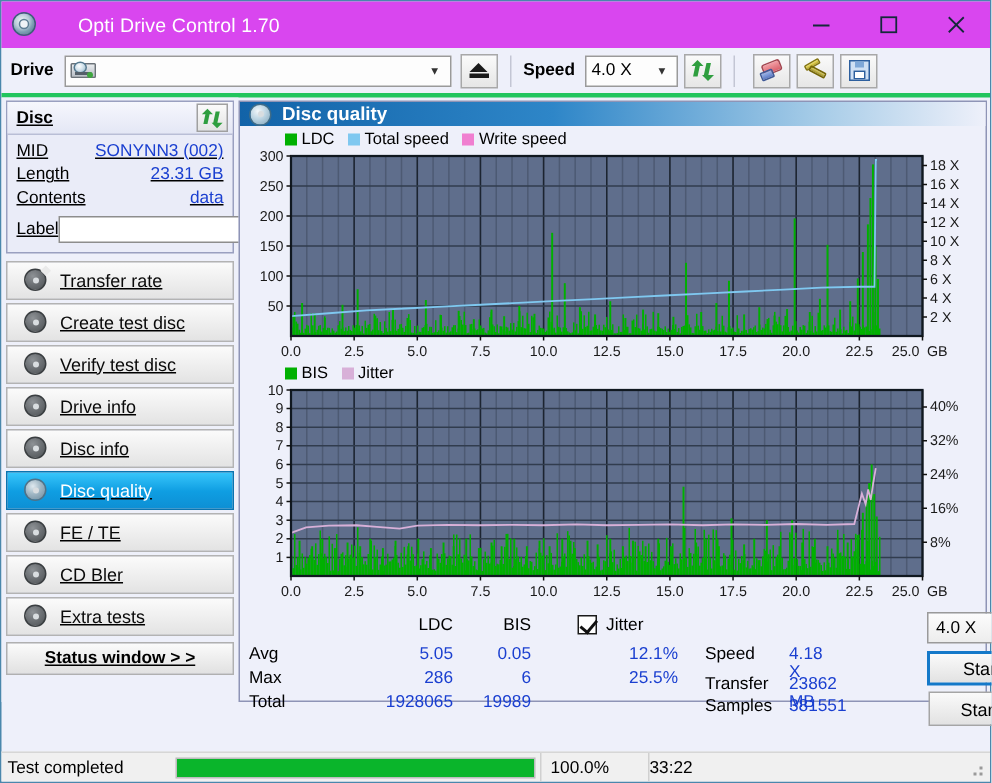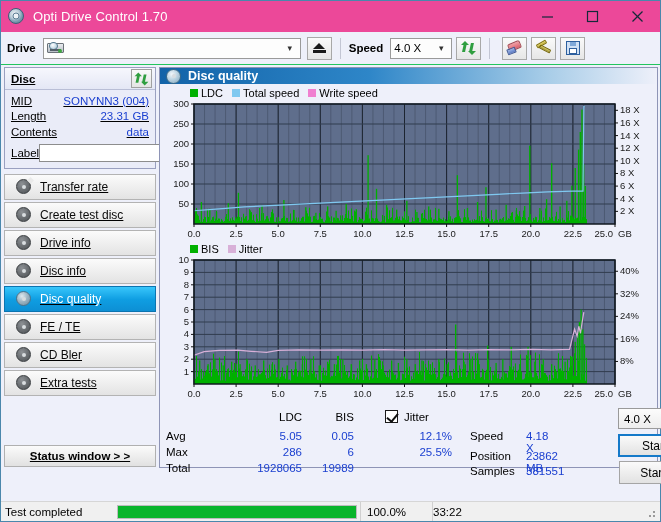--- a/index.html
+++ b/index.html
@@ -14,24 +14,25 @@
   #app {
     position: relative;
     width: 661px; height: 522px;
     background: #eef0fa;
     border: 1px solid #4a87ac;
   }
 
   
   #titlebar {
     height: 31px;
-    background: #ec4899;
+    background: #d946ef;
     display: flex; align-items: center;
     padding-left: 7px;
     position: relative;
+    gap: 19px;
   }
   #titlebar .tb-icon {
     width: 18px; height: 18px;
     margin-right: 7px;
     position: relative;
   }
   .disc-glyph {
     width: 16px; height: 16px; border-radius: 50%;
     background: radial-gradient(circle at 40% 35%, #f2f6f9 0%, #b9ccd8 38%, #7e9fb4 60%, #4d6e86 100%);
     border: 1px solid #3c5f78;
@@ -69,21 +70,21 @@
     font-size: 12px;
     color: #101010;
   }
 
   
   #toolbar {
     height: 33px;
     background: #eef0fa;
     display: flex; align-items: center;
     padding: 0 6px;
-    border-bottom: 1px solid #22c55e;
+    border-bottom: 3px solid #22c55e;
   }
   .tb-label { font-weight: bold; font-size: 11.5px; color: #000; margin-right: 7px; }
   .combo {
     height: 21px;
     background: #fdfdfd;
     border: 1px solid #9a9a9a;
     display: flex; align-items: center;
     padding: 0 2px 0 3px;
     position: relative;
     font-size: 11.5px;
@@ -266,21 +267,21 @@
   .nav-ico .spark {
     position: absolute; right: -2px; top: -1px; width: 5px; height: 5px;
     background: #eaeaea; transform: rotate(45deg);
   }
   .navbtn.active .ring {
     background: radial-gradient(circle at 38% 32%, #dfe9ef 0%, #9fb6c4 45%, #6d8a9c 100%);
     border-color: #4f7288;
   }
   .nav-spacer { flex: 1; }
   .status-btn {
-    height: 22px; margin: 0 1px 1px 1px;
+    height: 22px; margin: 0 1px 18px 1px;
     background: linear-gradient(#fbfbfb,#e1e1e1);
     border: 1px solid #b0b0b0;
     display: flex; align-items: center; justify-content: center;
     font-weight: bold; font-size: 11.5px;
   }
 
   
   #right {
     flex: 1;
     margin: 2px 2px 0 0;
@@ -475,21 +476,21 @@
               <span class="s1"></span>
                 <span class="s2"></span>
                 <span class="t1"></span>
                 <span class="t2"></span>
             </span>
           </span>
         </div>
         <div class="disc-rows">
           <div class="drow">
             <span class="k">MID</span>
-            <span class="v">SONYNN3 (004)</span>
+            <span class="v">SONYNN3 (002)</span>
           </div>
           <div class="drow">
             <span class="k">Length</span>
             <span class="v">23.31 GB</span>
           </div>
           <div class="drow">
             <span class="k">Contents</span>
             <span class="v">data</span>
           </div>
           <div class="label-row">
@@ -510,20 +511,27 @@
               <span class="spark"></span>
             </span>
           <span>Transfer rate</span>
         </div>
         <div class="navbtn">
           <span class="nav-ico">
               <span class="ring"></span>
               <span class="hole"></span>
             </span>
           <span>Create test disc</span>
+        </div>
+        <div class="navbtn">
+          <span class="nav-ico">
+              <span class="ring"></span>
+              <span class="hole"></span>
+            </span>
+          <span>Verify test disc</span>
         </div>
         <div class="navbtn">
           <span class="nav-ico">
               <span class="ring"></span>
               <span class="hole"></span>
             </span>
           <span>Drive info</span>
         </div>
         <div class="navbtn">
           <span class="nav-ico">
@@ -1747,21 +1755,21 @@
         <div class="srow v-bis" style="top:40px">6</div>
         <div class="srow v-jit" style="top:40px">25.5%</div>
 
         <div class="srow k-lbl" style="top:56px">Total</div>
         <div class="srow v-ldc" style="top:56px">1928065</div>
         <div class="srow v-bis" style="top:56px">19989</div>
 
         <div class="rblock">
           <div class="rrow r-k" style="top:22px">Speed</div>
           <div class="rrow r-v" style="top:22px">4.18 X</div>
-          <div class="rrow r-k" style="top:42px">Position</div>
+          <div class="rrow r-k" style="top:42px">Transfer</div>
           <div class="rrow r-v" style="top:42px">23862 MB</div>
           <div class="rrow r-k" style="top:57px">Samples</div>
           <div class="rrow r-v" style="top:57px">381551</div>
 
           <div id="speed-combo2">
             <span>4.0 X</span>
 
           </div>
           <div class="rbtn primary" style="left:148px; top:26px">Start full</div>
           <div class="rbtn" style="left:149px; top:53px">Start part</div>

